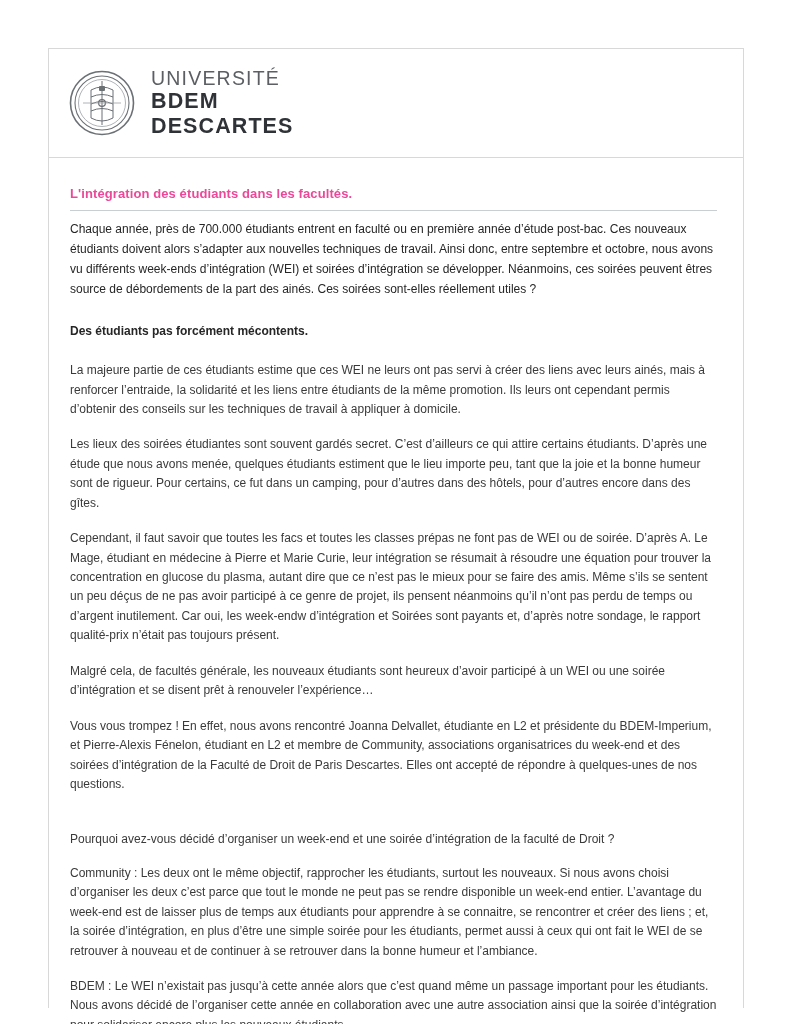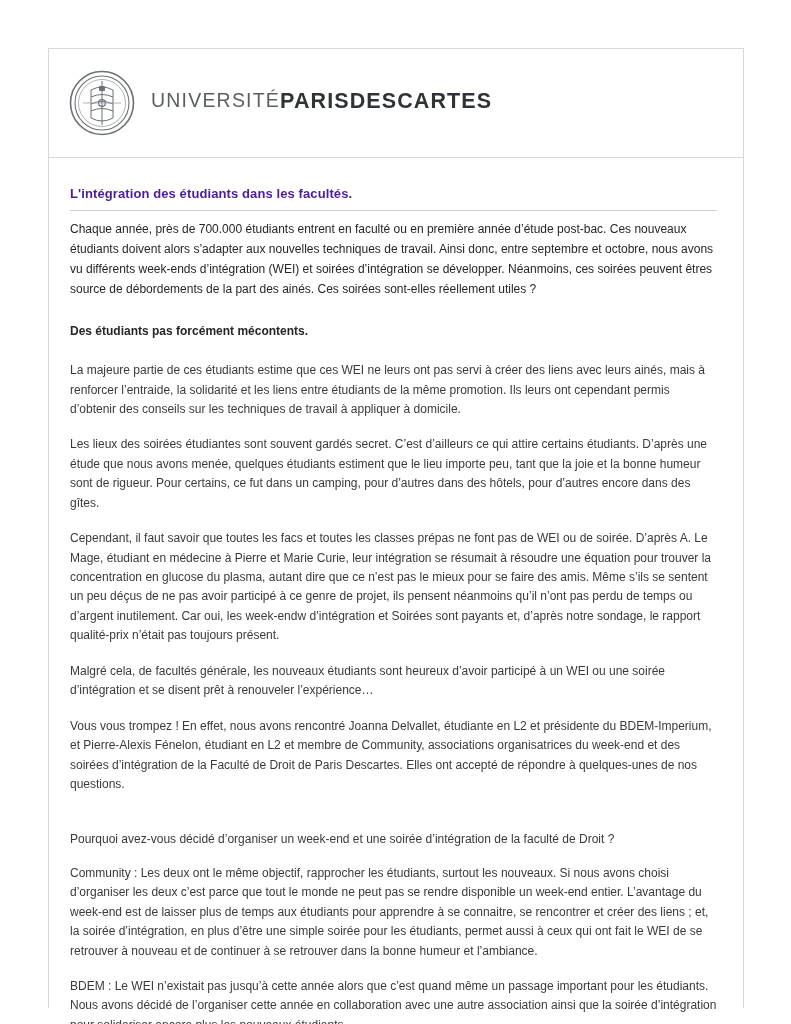--- a/index.html
+++ b/index.html
@@ -46,21 +46,21 @@
     align-items: center;
     gap: 16px;
   }
   .logo-mark {
     width: 66px;
     height: 66px;
     flex: 0 0 66px;
   }
   .logo-text {
     display: flex;
-    flex-direction: row;
+    flex-direction: column;
     justify-content: center;
     line-height: 1.0;
   }
   .logo-line1 {
     font-size: 19.5px;
     letter-spacing: 1.2px;
     color: #5b5f63;
     font-weight: 400;
     margin-bottom: 3px;
   }
@@ -78,21 +78,21 @@
     font-weight: bold;
   }
   
   .content {
     padding: 28px 26px 0 21px;
     box-sizing: border-box;
   }
   h1.article-title {
     font-size: 13px;
     font-weight: bold;
-    color: #4c1d95;
+    color: #ec4899;
     margin: 0 0 9px 0;
     padding-bottom: 9px;
     border-bottom: 1px solid #c9ced3;
     letter-spacing: 0.1px;
   }
   p {
     margin: 0 0 16px 0;
     font-size: 12px;
     line-height: 1.62;
     color: #3a3a3a;
@@ -141,21 +141,21 @@
               <rect x="30" y="16" width="6" height="5" rx="1"></rect>
               <circle cx="33" cy="33" r="3.4" fill="none" stroke="#6b7075" stroke-width="1.2"></circle>
             </g>
             <g stroke="#9aa0a5" stroke-width="0.8" fill="none">
               <path d="M14 33 L52 33"></path>
             </g>
           </svg>
         </span>
         <span class="logo-text">
           <span class="logo-line1">UNIVERSITÉ</span>
-          <span class="logo-line2">PARIS</span>
+          <span class="logo-line2">BDEM</span>
           <span class="logo-line3">DESCARTES</span>
         </span>
       </div>
     </div>
 
     <div class="content">
       <h1 class="article-title">L'intégration des étudiants dans les facultés.</h1>
 
       <p class="lead">Chaque année, près de 700.000 étudiants entrent en faculté ou en première année d’étude post-bac. Ces nouveaux étudiants doivent alors s’adapter aux nouvelles techniques de travail. Ainsi donc, entre septembre et octobre, nous avons vu différents week-ends d’intégration (WEI) et soirées d’intégration se développer. Néanmoins, ces soirées peuvent êtres source de débordements de la part des ainés. Ces soirées sont-elles réellement utiles ?</p>
 

